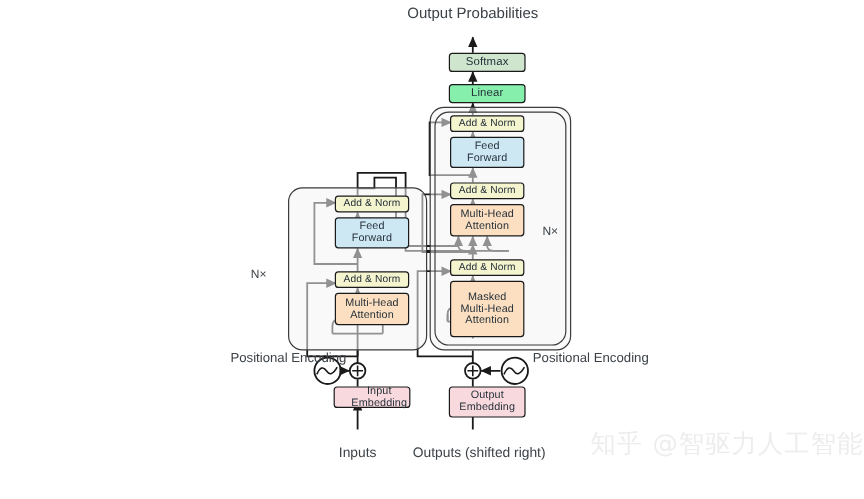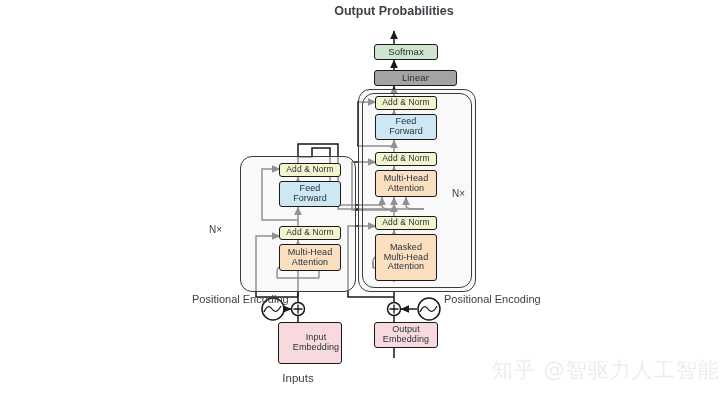--- a/index.html
+++ b/index.html
@@ -158,29 +158,29 @@
       <path d="M293.5,309 L302.5,309 M298,304.5 L298,313.5" stroke-width="1.3"></path>
       <circle cx="394" cy="309" r="6.5"></circle>
       <path d="M389.5,309 L398.5,309 M394,304.5 L394,313.5" stroke-width="1.3"></path>
     </g>
   </svg>
 
   <div class="stack-frame" style="left:240px; top:156px; width:116px; height:136px;"></div>
   <div class="stack-frame" style="left:358px; top:89px; width:118px; height:203px;"></div>
   <div class="stack-frame" style="left:362px; top:93px; width:110px; height:195px; background:transparent;"></div>
 
-  <div class="free-label" style="left:334px; top:4px; width:120px; font-size:12.5px;font-weight:bold;">
+  <div class="free-label" style="left:334px; top:4px; width:120px; font-size:12.5px;">
     <span class="ln">Output</span>
     <span class="ln">Probabilities</span>
   </div>
 
   <div class="node-box" style="left:362px; top:44px; width:64px; height:16px; background:#cfe5cd; font-size:9.5px;">
     <span class="ln">Softmax</span>
   </div>
-  <div class="node-box" style="left:362px; top:70px; width:83px; height:16px; background:#a3a3a3; font-size:9.5px;">
+  <div class="node-box" style="left:362px; top:70px; width:64px; height:16px; background:#86efac; font-size:9.5px;">
     <span class="ln">Linear</span>
   </div>
 
   <div class="node-box" style="left:363px; top:96px; width:62px; height:14px; background:#f4f4cf; font-size:8.5px;">
     <span class="ln">Add &amp; Norm</span>
   </div>
   <div class="node-box" style="left:363px; top:114px; width:62px; height:26px; background:#cde7f3; font-size:9px;">
     <span class="ln">Feed</span>
     <span class="ln">Forward</span>
   </div>
@@ -214,30 +214,34 @@
   <div class="node-box" style="left:267px; top:244px; width:62px; height:27px; background:#fbdfc0; font-size:9px;">
     <span class="ln">Multi-Head</span>
     <span class="ln">Attention</span>
   </div>
   <div class="free-label left" style="left:192px; top:224px; width:30px; font-size:10px;">N×</div>
 
   <div class="free-label left" style="left:192px; top:293px; width:60px; font-size:11px;">
     <span class="ln">Positional</span>
     <span class="ln">Encoding</span>
   </div>
-  <div class="node-box" style="left:266px; top:322px; width:64px; height:42px; background:#f8dade; font-size:9px;padding-left:12px;">
+  <div class="node-box" style="left:266px; top:322px; width:64px; height:18px; background:#f8dade; font-size:9px;padding-left:12px;">
     <span class="ln">Input</span>
     <span class="ln">Embedding</span>
   </div>
   <div class="free-label" style="left:258px; top:372px; width:80px; font-size:11.5px;">Inputs</div>
 
   <div class="free-label rightal" style="left:444px; top:293px; width:70px; font-size:11px;">
     <span class="ln">Positional</span>
     <span class="ln">Encoding</span>
   </div>
   <div class="node-box" style="left:362px; top:322px; width:64px; height:26px; background:#f8dade; font-size:9px;">
     <span class="ln">Output</span>
     <span class="ln">Embedding</span>
   </div>
+  <div class="free-label" style="left:344px; top:372px; width:100px; font-size:11.5px;">
+    <span class="ln">Outputs</span>
+    <span class="ln">(shifted right)</span>
+  </div>
 
   <div class="watermark" style="left:492px; top:356px;">知乎 @智驱力人工智能</div>
 
 </div>
 
 </body></html>

